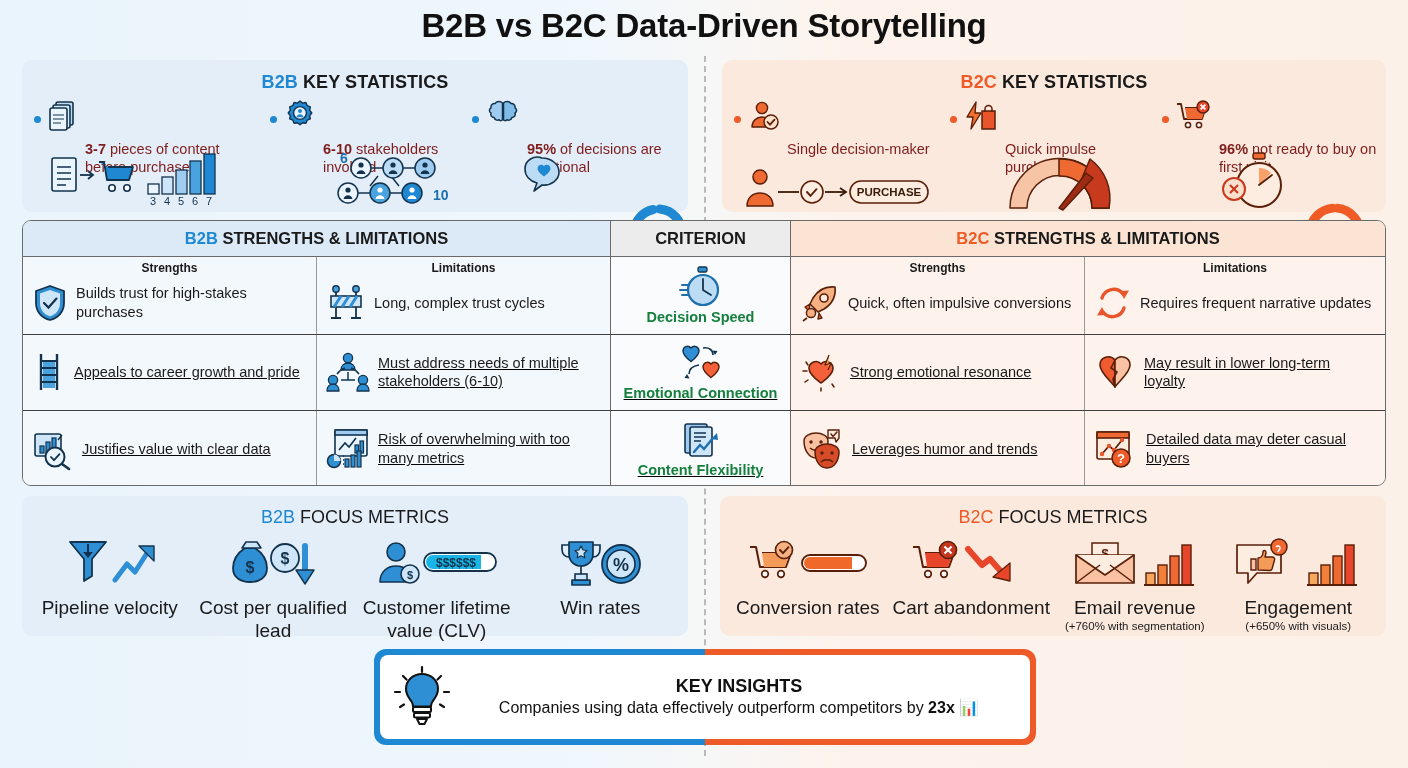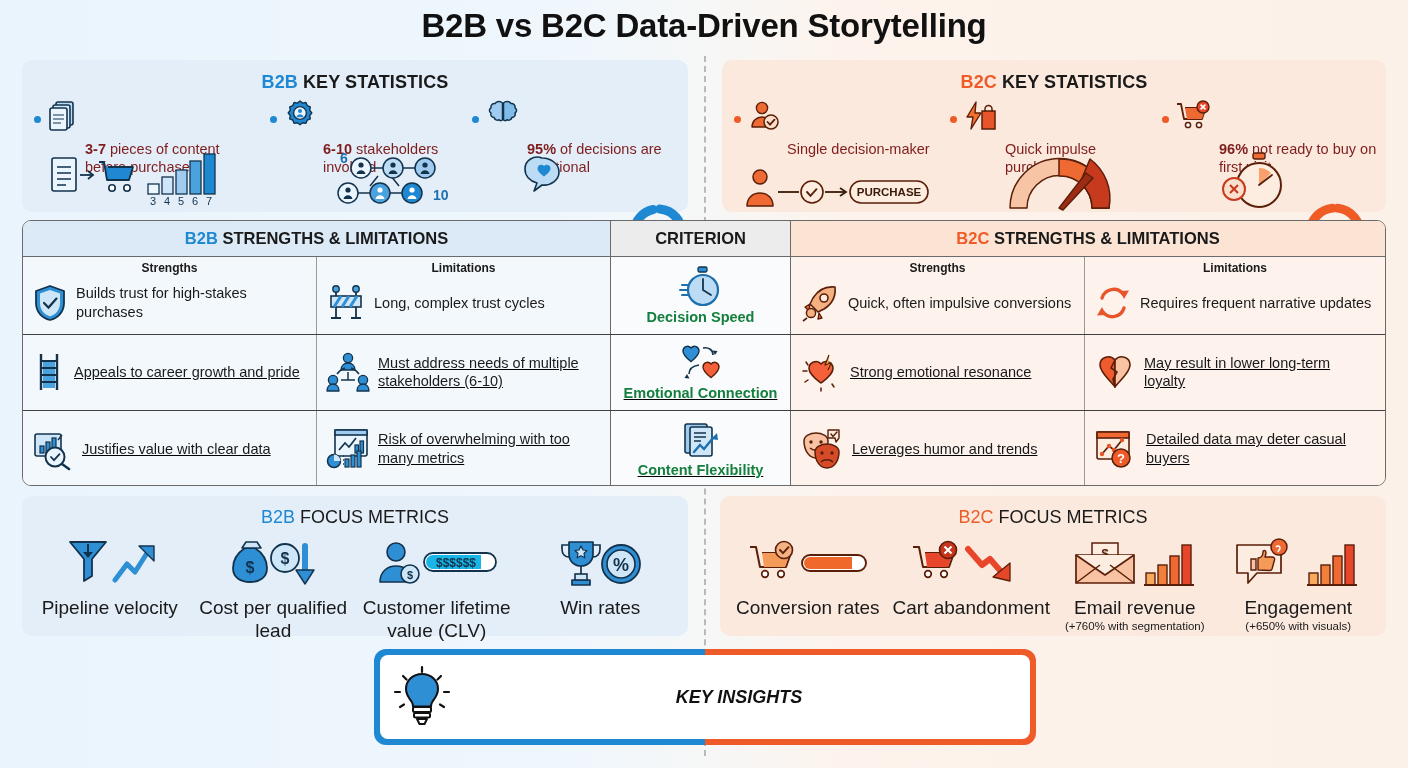--- a/index.html
+++ b/index.html
@@ -91,21 +91,21 @@
   .insights {
     position: absolute; left: 374px; top: 649px; width: 662px; height: 96px;
     border-radius: 12px; padding: 6px;
     background: linear-gradient(to right, #1e88d2 0%, #1e88d2 50%, #ee5b28 50%, #ee5b28 100%);
   }
   .insights-inner {
     width: 100%; height: 100%; background: #fff; border-radius: 8px;
     display: flex; align-items: center; gap: 12px; padding: 4px 16px 4px 12px;
   }
   .insights-body { flex: 1; text-align: center; }
-  .ins-title { font-size: 18px; font-weight: bold; color: #111; font-style: italic; }
+  .ins-title { font-size: 18px; font-weight: bold; color: #111; }
   .ins-line { font-size: 16px; color: #111; line-height: 1.35; }
   .ins-line b { font-weight: bold; }
 
   svg { display: block; overflow: visible; }
 </style>
 </head>
 <body>
 
 <div id="stage">
 
@@ -734,17 +734,20 @@
           <rect x="21" y="41" width="18" height="5" rx="1.5" fill="#fff" stroke="#111" stroke-width="2"></rect>
           <rect x="22" y="47" width="16" height="4.5" rx="1.5" fill="#fff" stroke="#111" stroke-width="2"></rect>
           <path d="M25 53h10l-2.5 5h-5z" fill="#fff" stroke="#111" stroke-width="2" stroke-linejoin="round"></path>
           <g stroke="#111" stroke-width="2.2" stroke-linecap="round">
             <path d="M30 1v5M11 10l3.5 3.5M49 10l-3.5 3.5M3 26h5M52 26h5M8 41l4-2.5M52 41l-4-2.5"></path>
           </g>
         </svg>
       </span>
       <div class="insights-body">
         <div class="ins-title">KEY INSIGHTS</div>
+        <div class="ins-line">
+          <span>Companies using data effectively outperform competitors by </span><b>23x</b><span> 📊</span>
+        </div>
       </div>
     </div>
   </div>
 
 </div>
 
 </body></html>

